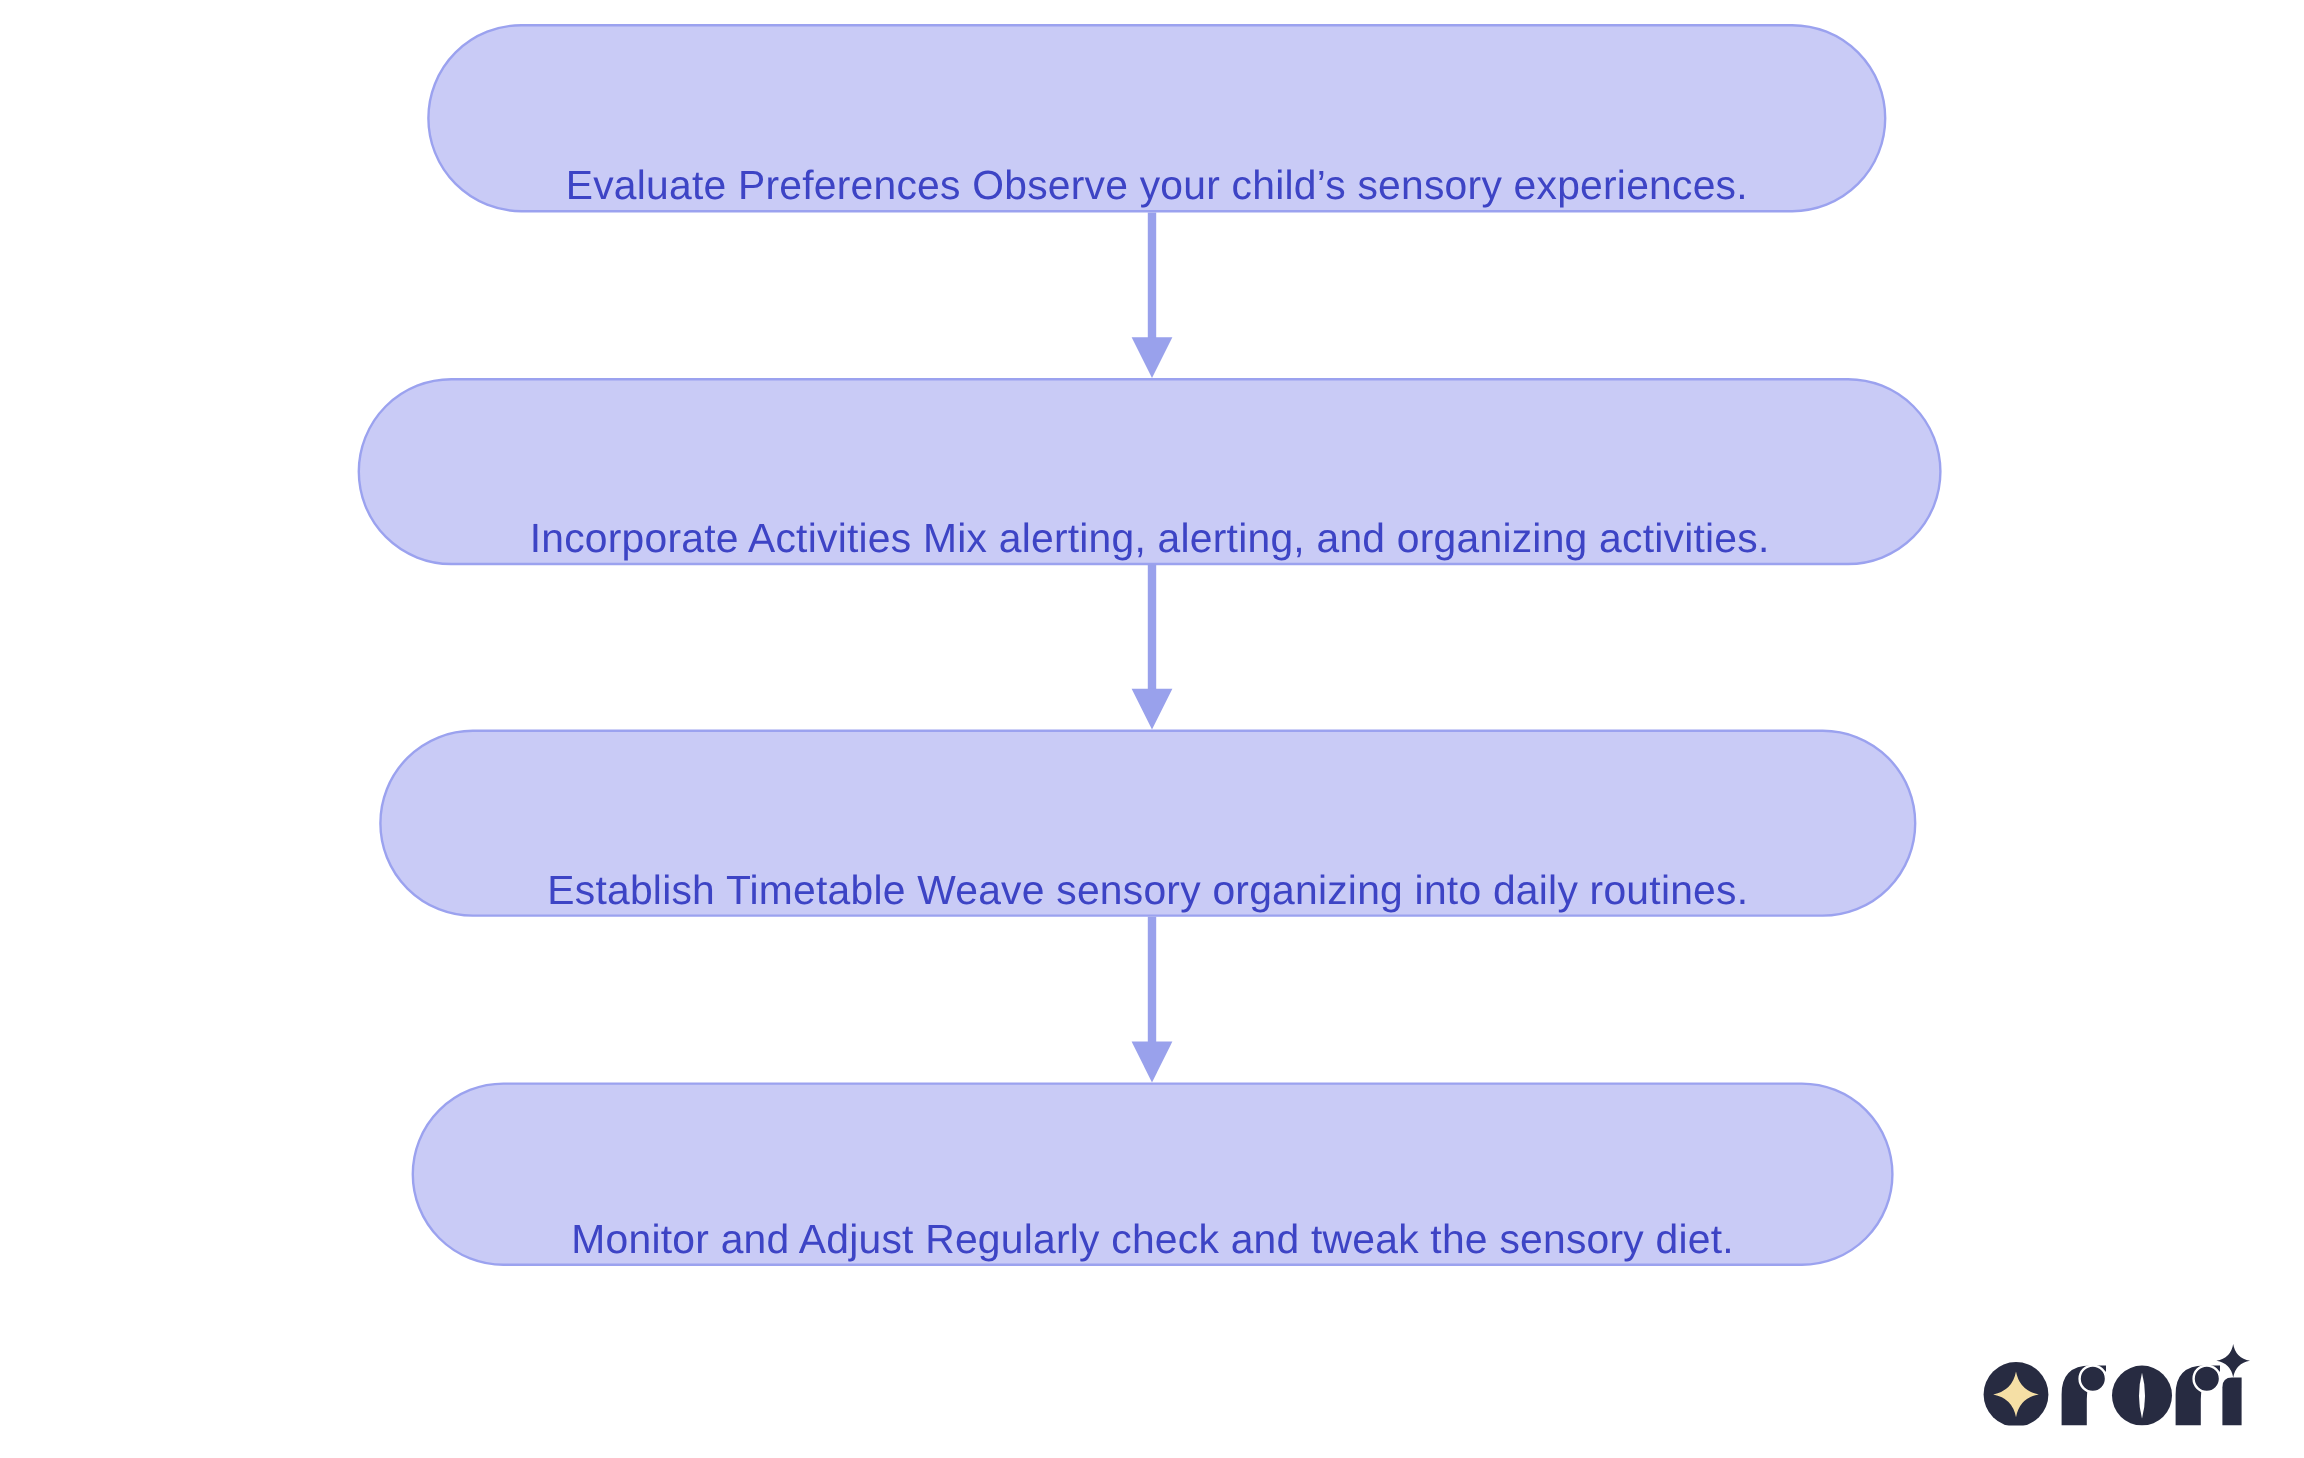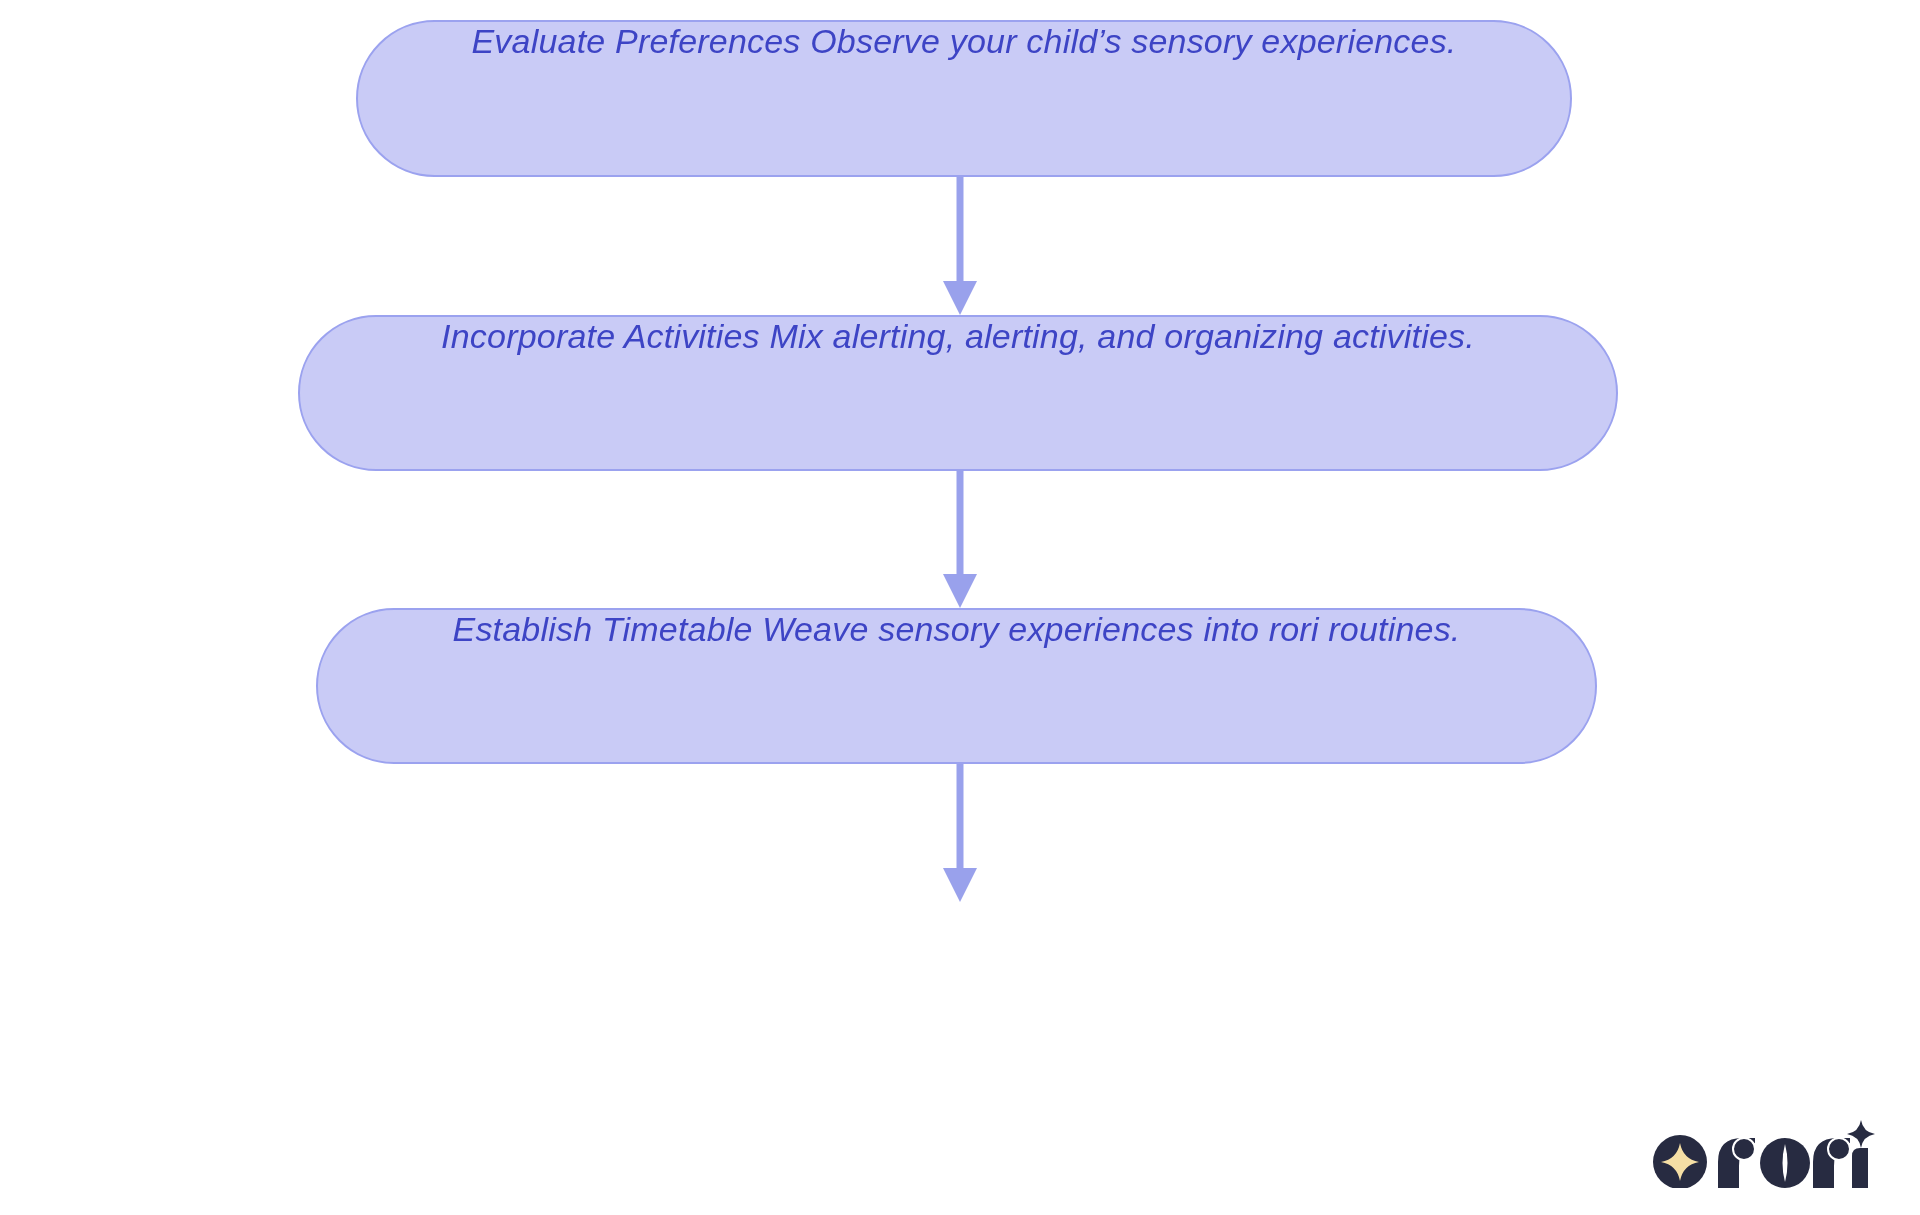--- a/index.html
+++ b/index.html
@@ -22,23 +22,22 @@
     position: relative;
     width: 1920px; height: 1215px;
     background: var(--background);
   }
   .node {
     position: absolute;
     background: var(--node-fill);
     border: 2px solid var(--node-border);
     border-radius: 80px;
     display: flex;
-    align-items: flex-start;
+    align-items: flex-end;
     justify-content: center;
-    font-style: italic;
   }
   .node-label {
     font-size: 34px;
     color: var(--node-text);
     white-space: nowrap;
     text-align: center;
     letter-spacing: 0.2px;
   }
   #n0 { left: 356px; top: 20px;  width: 1216px; height: 157px; }
   #n1 { left: 298px; top: 315px; width: 1320px; height: 156px; }
@@ -78,28 +77,31 @@
   <div class="node" id="n1">
     <span class="node-label">Incorporate Activities Mix alerting, alerting, and organizing activities.</span>
   </div>
 
   <svg class="arrow" id="a1" width="36" height="138" viewBox="0 0 36 138">
     <line x1="18" y1="0" x2="18" y2="108" style="stroke:var(--arrow)" stroke-width="7"></line>
     <polygon points="1,104 35,104 18,138" style="fill:var(--arrow)"></polygon>
   </svg>
 
   <div class="node" id="n2">
-    <span class="node-label">Establish Timetable Weave sensory experiences into rori routines.</span>
+    <span class="node-label">Establish Timetable Weave sensory organizing into daily routines.</span>
   </div>
 
   <svg class="arrow" id="a2" width="36" height="138" viewBox="0 0 36 138">
     <line x1="18" y1="0" x2="18" y2="108" style="stroke:var(--arrow)" stroke-width="7"></line>
     <polygon points="1,104 35,104 18,138" style="fill:var(--arrow)"></polygon>
   </svg>
 
+  <div class="node" id="n3">
+    <span class="node-label">Monitor and Adjust Regularly check and tweak the sensory diet.</span>
+  </div>
 
   <div class="logo">
     <span class="sr">rori</span>
     <svg width="226" height="72" viewBox="0 0 226 72">
 
       <circle cx="28" cy="46" r="27" style="fill:var(--logo-dark)"></circle>
       <path d="M28 27 Q31 43 47 46 Q31 49 28 65 Q25 49 9 46 Q25 43 28 27 Z" style="fill:var(--logo-star)"></path>
 
       <g id="rg">
         <path d="M66 72 V46 Q66 22 90 22 L103 22 L103 27 Q87 30 87 50 V72 Z" style="fill:var(--logo-dark)"></path>

